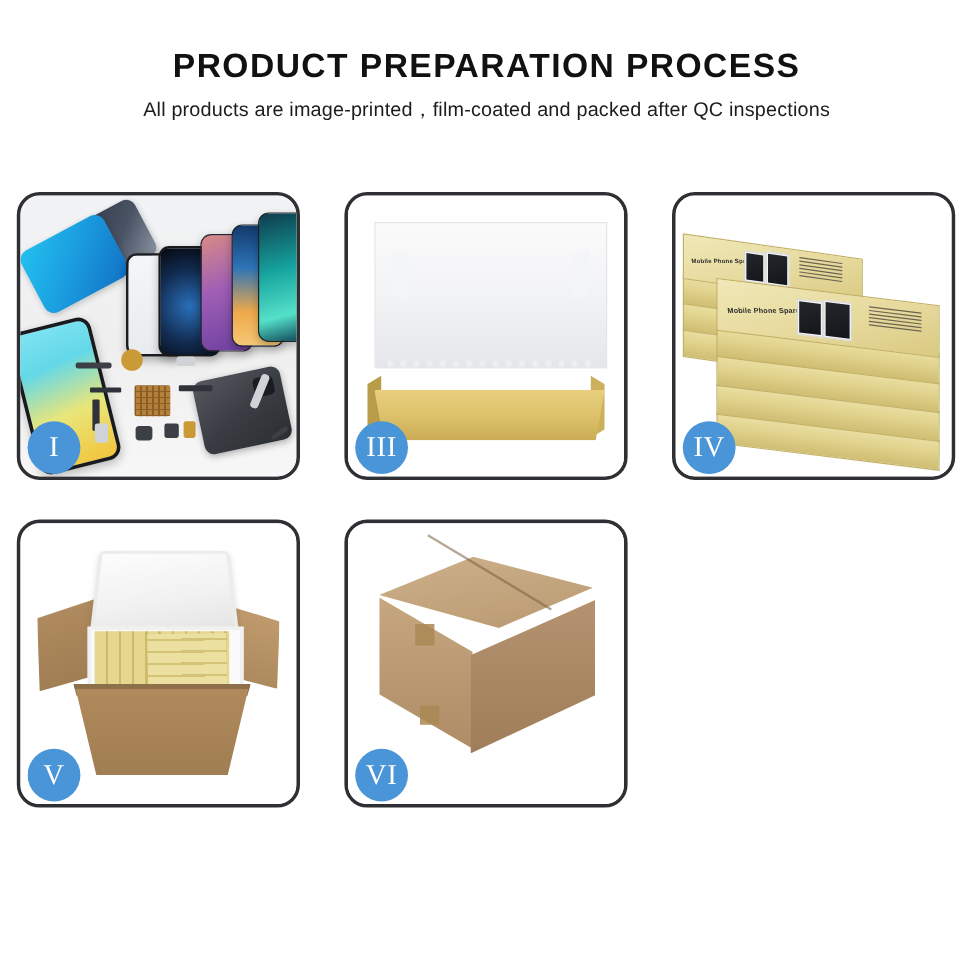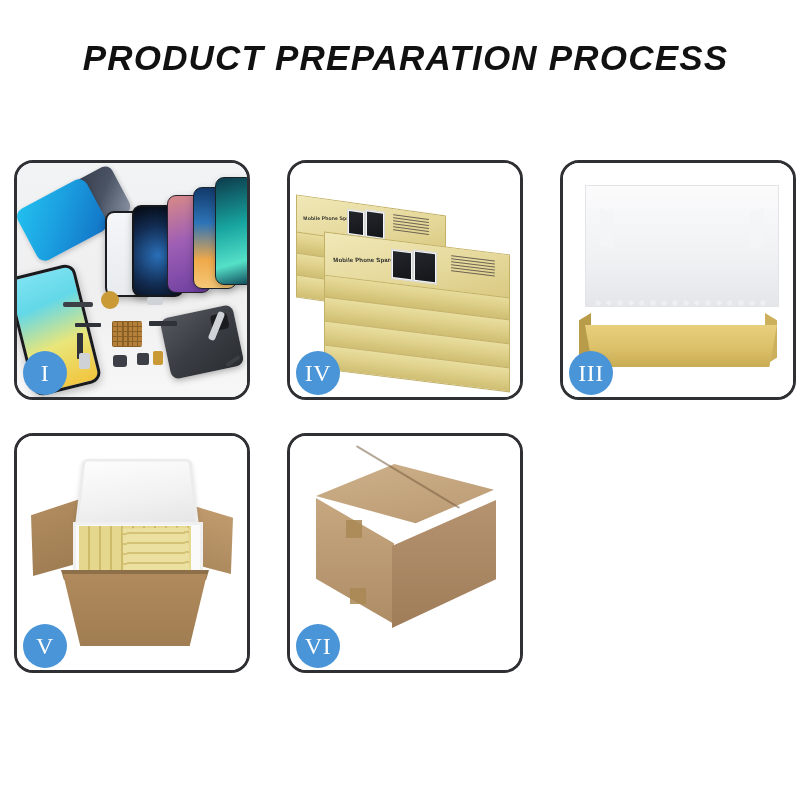--- a/index.html
+++ b/index.html
@@ -8,28 +8,27 @@
     background:#ffffff;
     font-family:"Liberation Sans",sans-serif;
     overflow:hidden;
     position:relative;
   }
   .page{width:811px;height:811px;position:relative;}
 
   
   .header{padding-top:40px;text-align:center;}
   .title{
-    font-size:35px;
+    font-size:28px;
     font-weight:700;
     letter-spacing:1.2px;
     color:#111111;
     line-height:1.05;
     margin:0;
     white-space:nowrap;
-    font-style:italic;
   }
   .subtitle{
     font-size:16.5px;
     color:#1c1c1c;
     margin:12px 0 0 0;
     letter-spacing:.15px;
     white-space:nowrap;
   }
 
   
@@ -295,20 +294,21 @@
   }
   .tape{position:absolute;background:#a98855;opacity:.85;}
 </style>
 </head>
 <body>
 
 <div class="page">
 
   <div class="header">
     <h1 class="title">PRODUCT PREPARATION PROCESS</h1>
+    <p class="subtitle">All products are image-printed，film-coated and packed after QC inspections</p>
   </div>
 
   <div class="grid">
 
     <div class="card">
       <div class="card-clip">
         <div class="card-media p1">
           <div class="scr-blue2"></div>
           <div class="scr-blue"></div>
           <div class="ph ph-a"></div>
@@ -332,92 +332,92 @@
           <div class="chip light" style="left:196px;top:148px;width:7px;height:30px;border-radius:3px;transform:rotate(22deg);"></div>
           <div class="chip" style="left:208px;top:196px;width:16px;height:4px;transform:rotate(-35deg);"></div>
         </div>
       </div>
       <div class="badge">I</div>
     </div>
 
 
     <div class="card">
       <div class="card-clip">
-        <div class="card-media p4">
-          <div class="stack">
-
-            <div class="gbox" style="left:0px;top:96px;width:132px;height:22px;transform:skewY(8deg);"></div>
-            <div class="gbox" style="left:0px;top:74px;width:132px;height:22px;transform:skewY(8deg);"></div>
-            <div class="gbox" style="left:0px;top:52px;width:132px;height:22px;transform:skewY(8deg);"></div>
-
-            <div class="gbox" style="left:28px;top:168px;width:184px;height:24px;transform:skewY(7deg);"></div>
-            <div class="gbox" style="left:28px;top:144px;width:184px;height:24px;transform:skewY(7deg);"></div>
-            <div class="gbox" style="left:28px;top:120px;width:184px;height:24px;transform:skewY(7deg);"></div>
-            <div class="gbox" style="left:28px;top:96px;width:184px;height:24px;transform:skewY(7deg);"></div>
-
-            <div class="gbox" style="left:0px;top:18px;width:148px;height:36px;transform:skewY(8deg);">
-              <div class="gbox-top">
-                <div class="blabel" style="left:6px;top:14px;transform:rotate(-8deg);">Mobile Phone Spare Parts</div>
-                <div class="bscreen" style="left:50px;top:6px;width:14px;height:22px;">
-                    <i></i>
-                  </div>
-                <div class="bscreen" style="left:68px;top:4px;width:16px;height:24px;">
-                    <i></i>
-                  </div>
-                <div class="blines" style="left:96px;top:5px;width:36px;">
-                  <span></span>
-                    <span></span>
-                    <span></span>
-                    <span></span>
-                    <span></span>
-                    <span></span>
-                </div>
-              </div>
-            </div>
-
-            <div class="gbox" style="left:28px;top:56px;width:184px;height:42px;transform:skewY(7deg);">
-              <div class="gbox-top">
-                <div class="blabel" style="left:8px;top:18px;transform:rotate(-7deg);font-size:6px;">Mobile Phone Spare Parts</div>
-                <div class="bscreen" style="left:66px;top:8px;width:18px;height:26px;">
-                    <i></i>
-                  </div>
-                <div class="bscreen" style="left:88px;top:6px;width:20px;height:28px;">
-                    <i></i>
-                  </div>
-                <div class="blines" style="left:126px;top:7px;width:44px;">
-                  <span></span>
-                    <span></span>
-                    <span></span>
-                    <span></span>
-                    <span></span>
-                    <span></span>
-                </div>
-              </div>
-            </div>
-
-          </div>
-        </div>
-      </div>
-      <div class="badge">IV</div>
-    </div>
-
-    <div class="card">
-      <div class="card-clip">
         <div class="card-media p3">
           <div class="b3-lid">
             <div class="b3-lid-flapL"></div>
             <div class="b3-lid-flapR"></div>
           </div>
           <div class="b3-inner"></div>
           <div class="b3-sideL"></div>
           <div class="b3-sideR"></div>
           <div class="b3-front"></div>
         </div>
       </div>
       <div class="badge">III</div>
+    </div>
+
+    <div class="card">
+      <div class="card-clip">
+        <div class="card-media p4">
+          <div class="stack">
+
+            <div class="gbox" style="left:0px;top:96px;width:132px;height:22px;transform:skewY(8deg);"></div>
+            <div class="gbox" style="left:0px;top:74px;width:132px;height:22px;transform:skewY(8deg);"></div>
+            <div class="gbox" style="left:0px;top:52px;width:132px;height:22px;transform:skewY(8deg);"></div>
+
+            <div class="gbox" style="left:28px;top:168px;width:184px;height:24px;transform:skewY(7deg);"></div>
+            <div class="gbox" style="left:28px;top:144px;width:184px;height:24px;transform:skewY(7deg);"></div>
+            <div class="gbox" style="left:28px;top:120px;width:184px;height:24px;transform:skewY(7deg);"></div>
+            <div class="gbox" style="left:28px;top:96px;width:184px;height:24px;transform:skewY(7deg);"></div>
+
+            <div class="gbox" style="left:0px;top:18px;width:148px;height:36px;transform:skewY(8deg);">
+              <div class="gbox-top">
+                <div class="blabel" style="left:6px;top:14px;transform:rotate(-8deg);">Mobile Phone Spare Parts</div>
+                <div class="bscreen" style="left:50px;top:6px;width:14px;height:22px;">
+                    <i></i>
+                  </div>
+                <div class="bscreen" style="left:68px;top:4px;width:16px;height:24px;">
+                    <i></i>
+                  </div>
+                <div class="blines" style="left:96px;top:5px;width:36px;">
+                  <span></span>
+                    <span></span>
+                    <span></span>
+                    <span></span>
+                    <span></span>
+                    <span></span>
+                </div>
+              </div>
+            </div>
+
+            <div class="gbox" style="left:28px;top:56px;width:184px;height:42px;transform:skewY(7deg);">
+              <div class="gbox-top">
+                <div class="blabel" style="left:8px;top:18px;transform:rotate(-7deg);font-size:6px;">Mobile Phone Spare Parts</div>
+                <div class="bscreen" style="left:66px;top:8px;width:18px;height:26px;">
+                    <i></i>
+                  </div>
+                <div class="bscreen" style="left:88px;top:6px;width:20px;height:28px;">
+                    <i></i>
+                  </div>
+                <div class="blines" style="left:126px;top:7px;width:44px;">
+                  <span></span>
+                    <span></span>
+                    <span></span>
+                    <span></span>
+                    <span></span>
+                    <span></span>
+                </div>
+              </div>
+            </div>
+
+          </div>
+        </div>
+      </div>
+      <div class="badge">IV</div>
     </div>
 
     <div class="card">
       <div class="card-clip">
         <div class="card-media p5">
           <div class="v-flapL"></div>
           <div class="v-flapR"></div>
           <div class="v-foamlid"></div>
           <div class="v-foambody"></div>
           <div class="v-gold"></div>

